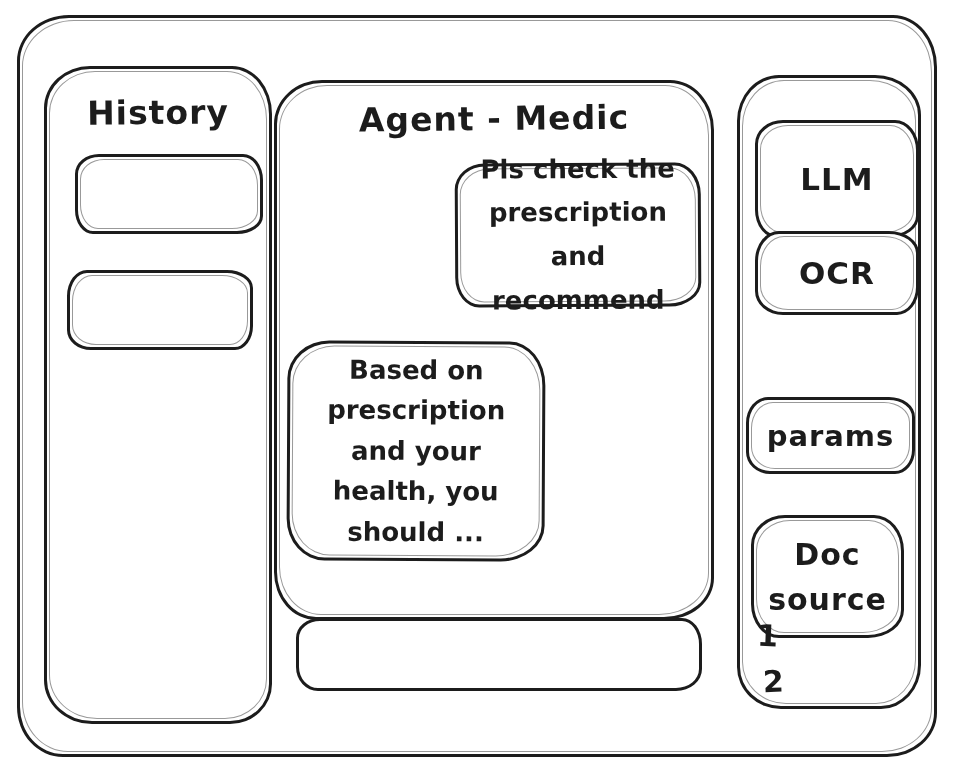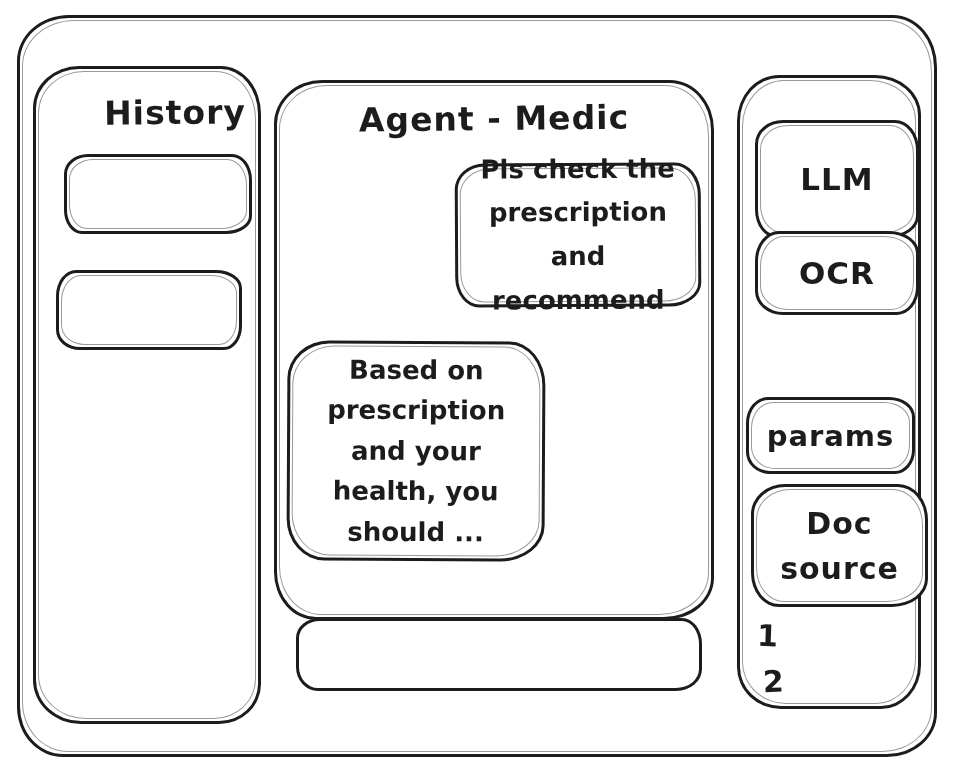--- a/index.html
+++ b/index.html
@@ -29,23 +29,22 @@
     border: 1.5px solid #1c1c1c;
     border-radius: inherit;
     opacity: 0.45;
     pointer-events: none;
   }
   .frame {
     left: 17px; top: 15px; width: 920px; height: 742px;
     border-radius: 52px 44px 50px 46px / 46px 52px 44px 50px;
   }
   .panel-history {
-    left: 33px; top: 66px; width: 228px; height: 658px;
+    left: 44px; top: 66px; width: 228px; height: 658px;
     border-radius: 46px 40px 42px 48px / 42px 48px 40px 44px;
-    padding-left: 28px;
   }
   .panel-chat {
     left: 274px; top: 80px; width: 440px; height: 540px;
     border-radius: 48px 44px 50px 42px / 44px 50px 42px 48px;
   }
   .panel-tools {
     left: 737px; top: 75px; width: 184px; height: 634px;
     border-radius: 42px 46px 40px 44px / 46px 40px 44px 42px;
   }
   .panel-title {
@@ -114,21 +113,21 @@
   .btn-ocr {
     left: 15px; top: 153px; width: 164px; height: 84px;
     border-radius: 24px 30px 22px 28px / 30px 22px 28px 24px;
   }
   .btn-params {
     left: 6px; top: 319px; width: 169px; height: 77px;
     font-size: 29px;
     border-radius: 22px 26px 20px 24px / 26px 20px 24px 22px;
   }
   .btn-doc {
-    left: 11px; top: 406px; width: 177px; height: 123px;
+    left: 11px; top: 437px; width: 153px; height: 123px;
     font-size: 30px;
     line-height: 1.5;
     border-radius: 34px 30px 36px 28px / 30px 36px 28px 34px;
   }
   .doc-item {
     position: absolute;
     font-size: 30px;
     z-index: 2;
   }
   .doc-item-1 { left: 17px; top: 540px; transform: rotate(2deg); }

